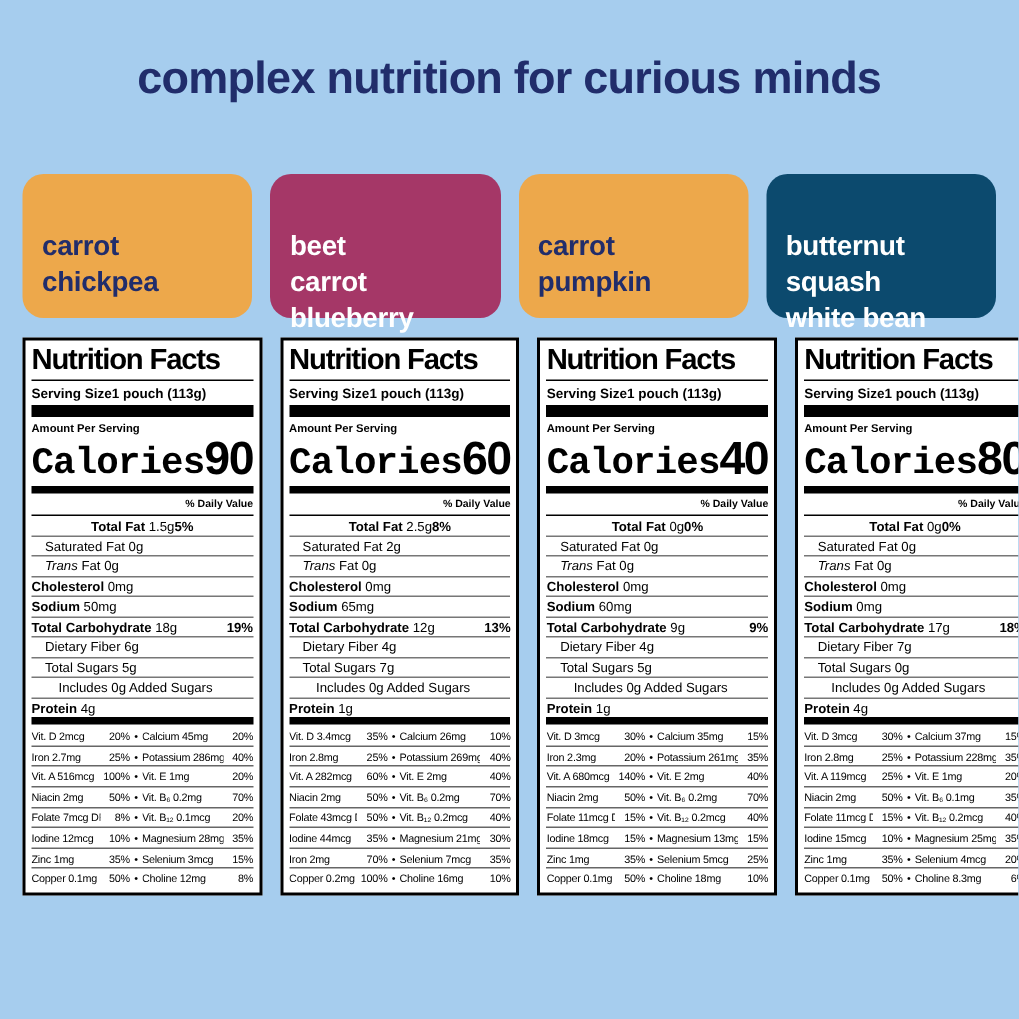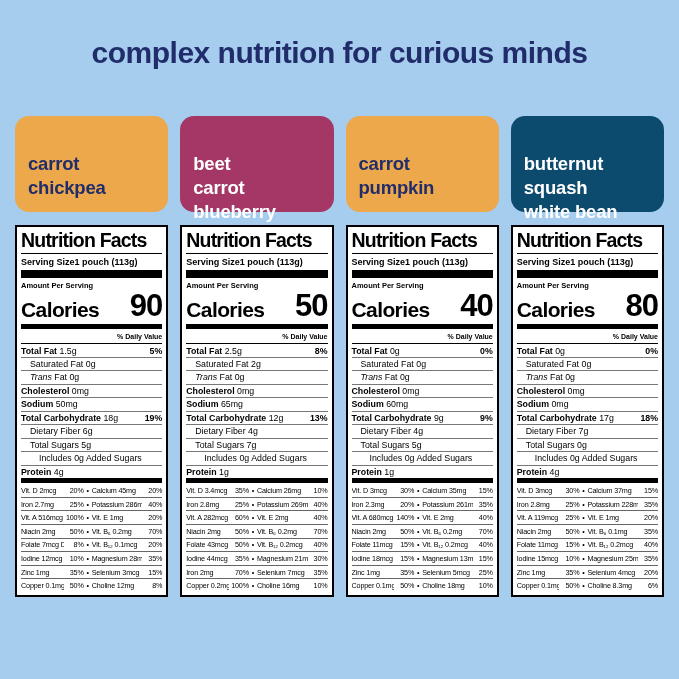--- a/index.html
+++ b/index.html
@@ -21,28 +21,28 @@
   .nf-title { font-weight:bold; font-size:19.5px; letter-spacing:-0.8px; line-height:1.12;
               border-bottom:1px solid #000; padding-bottom:1px; white-space:nowrap; }
   .serving  { display:flex; justify-content:flex-start; align-items:center;
               font-size:9px; font-weight:bold; padding:3px 0; }
   .bar   { background:#000; flex:none; }
   .thick { height:8px; }
   .med   { height:5px; }
   .amount { font-size:7.5px; font-weight:bold; margin-top:3px; }
   .calrow { display:flex; justify-content:space-between; align-items:flex-end;
             line-height:0.95; padding:1px 0 4px; }
-  .calword { font-size:21px; font-weight:bold; letter-spacing:-0.6px; }
+  .calword { font-size:25px; font-weight:bold; letter-spacing:-0.6px;font-family:Liberation Mono, monospace; }
   .calnum  { font-size:31px; font-weight:bold; letter-spacing:-1px; }
   .dv { font-size:7px; font-weight:bold; text-align:right; padding:4px 0 3px; }
 
   .main-rows { flex:100 1 0; display:flex; flex-direction:column; }
   .nrow { flex:1; display:flex; justify-content:space-between; align-items:center;
           font-size:8.8px; border-top:1px solid #777; white-space:nowrap; }
-  .nrow:first-child { border-top:1px solid #000; }
+  .nrow:first-child { border-top:1px solid #000;justify-content:center; }
   .nrow b { font-weight:bold; }
   .nrow i { font-style:italic; }
   .ind1 .ntext { padding-left:9px; }
   .ind2 .ntext { padding-left:18px; }
   .pct { font-weight:bold; }
 
   .micros { flex:80 1 0; display:flex; flex-direction:column; margin-top:1px; }
   .mrow { flex:1; display:grid; grid-template-columns:minmax(0,54fr) 20px 8px minmax(0,64fr) 20px;
           align-items:center; font-size:7.2px; letter-spacing:-0.15px; border-top:1px solid #666; }
   .mrow:first-child { border-top:none; }
@@ -189,21 +189,21 @@
     <article class="nlabel">
   <div class="nf-title">Nutrition Facts</div>
   <div class="serving">
     <span>Serving Size</span>
     <span>1 pouch (113g)</span>
   </div>
   <div class="bar thick"></div>
   <div class="amount">Amount Per Serving</div>
   <div class="calrow">
     <span class="calword">Calories</span>
-    <span class="calnum">50</span>
+    <span class="calnum">60</span>
   </div>
   <div class="bar med"></div>
   <div class="dv">% Daily Value</div>
   <div class="main-rows">
           <div class="nrow ind0">
             <span class="ntext"><b>Total Fat</b> 2.5g</span>
             <span class="pct">8%</span>
           </div>
           <div class="nrow ind1">
             <span class="ntext">Saturated Fat 2g</span>

